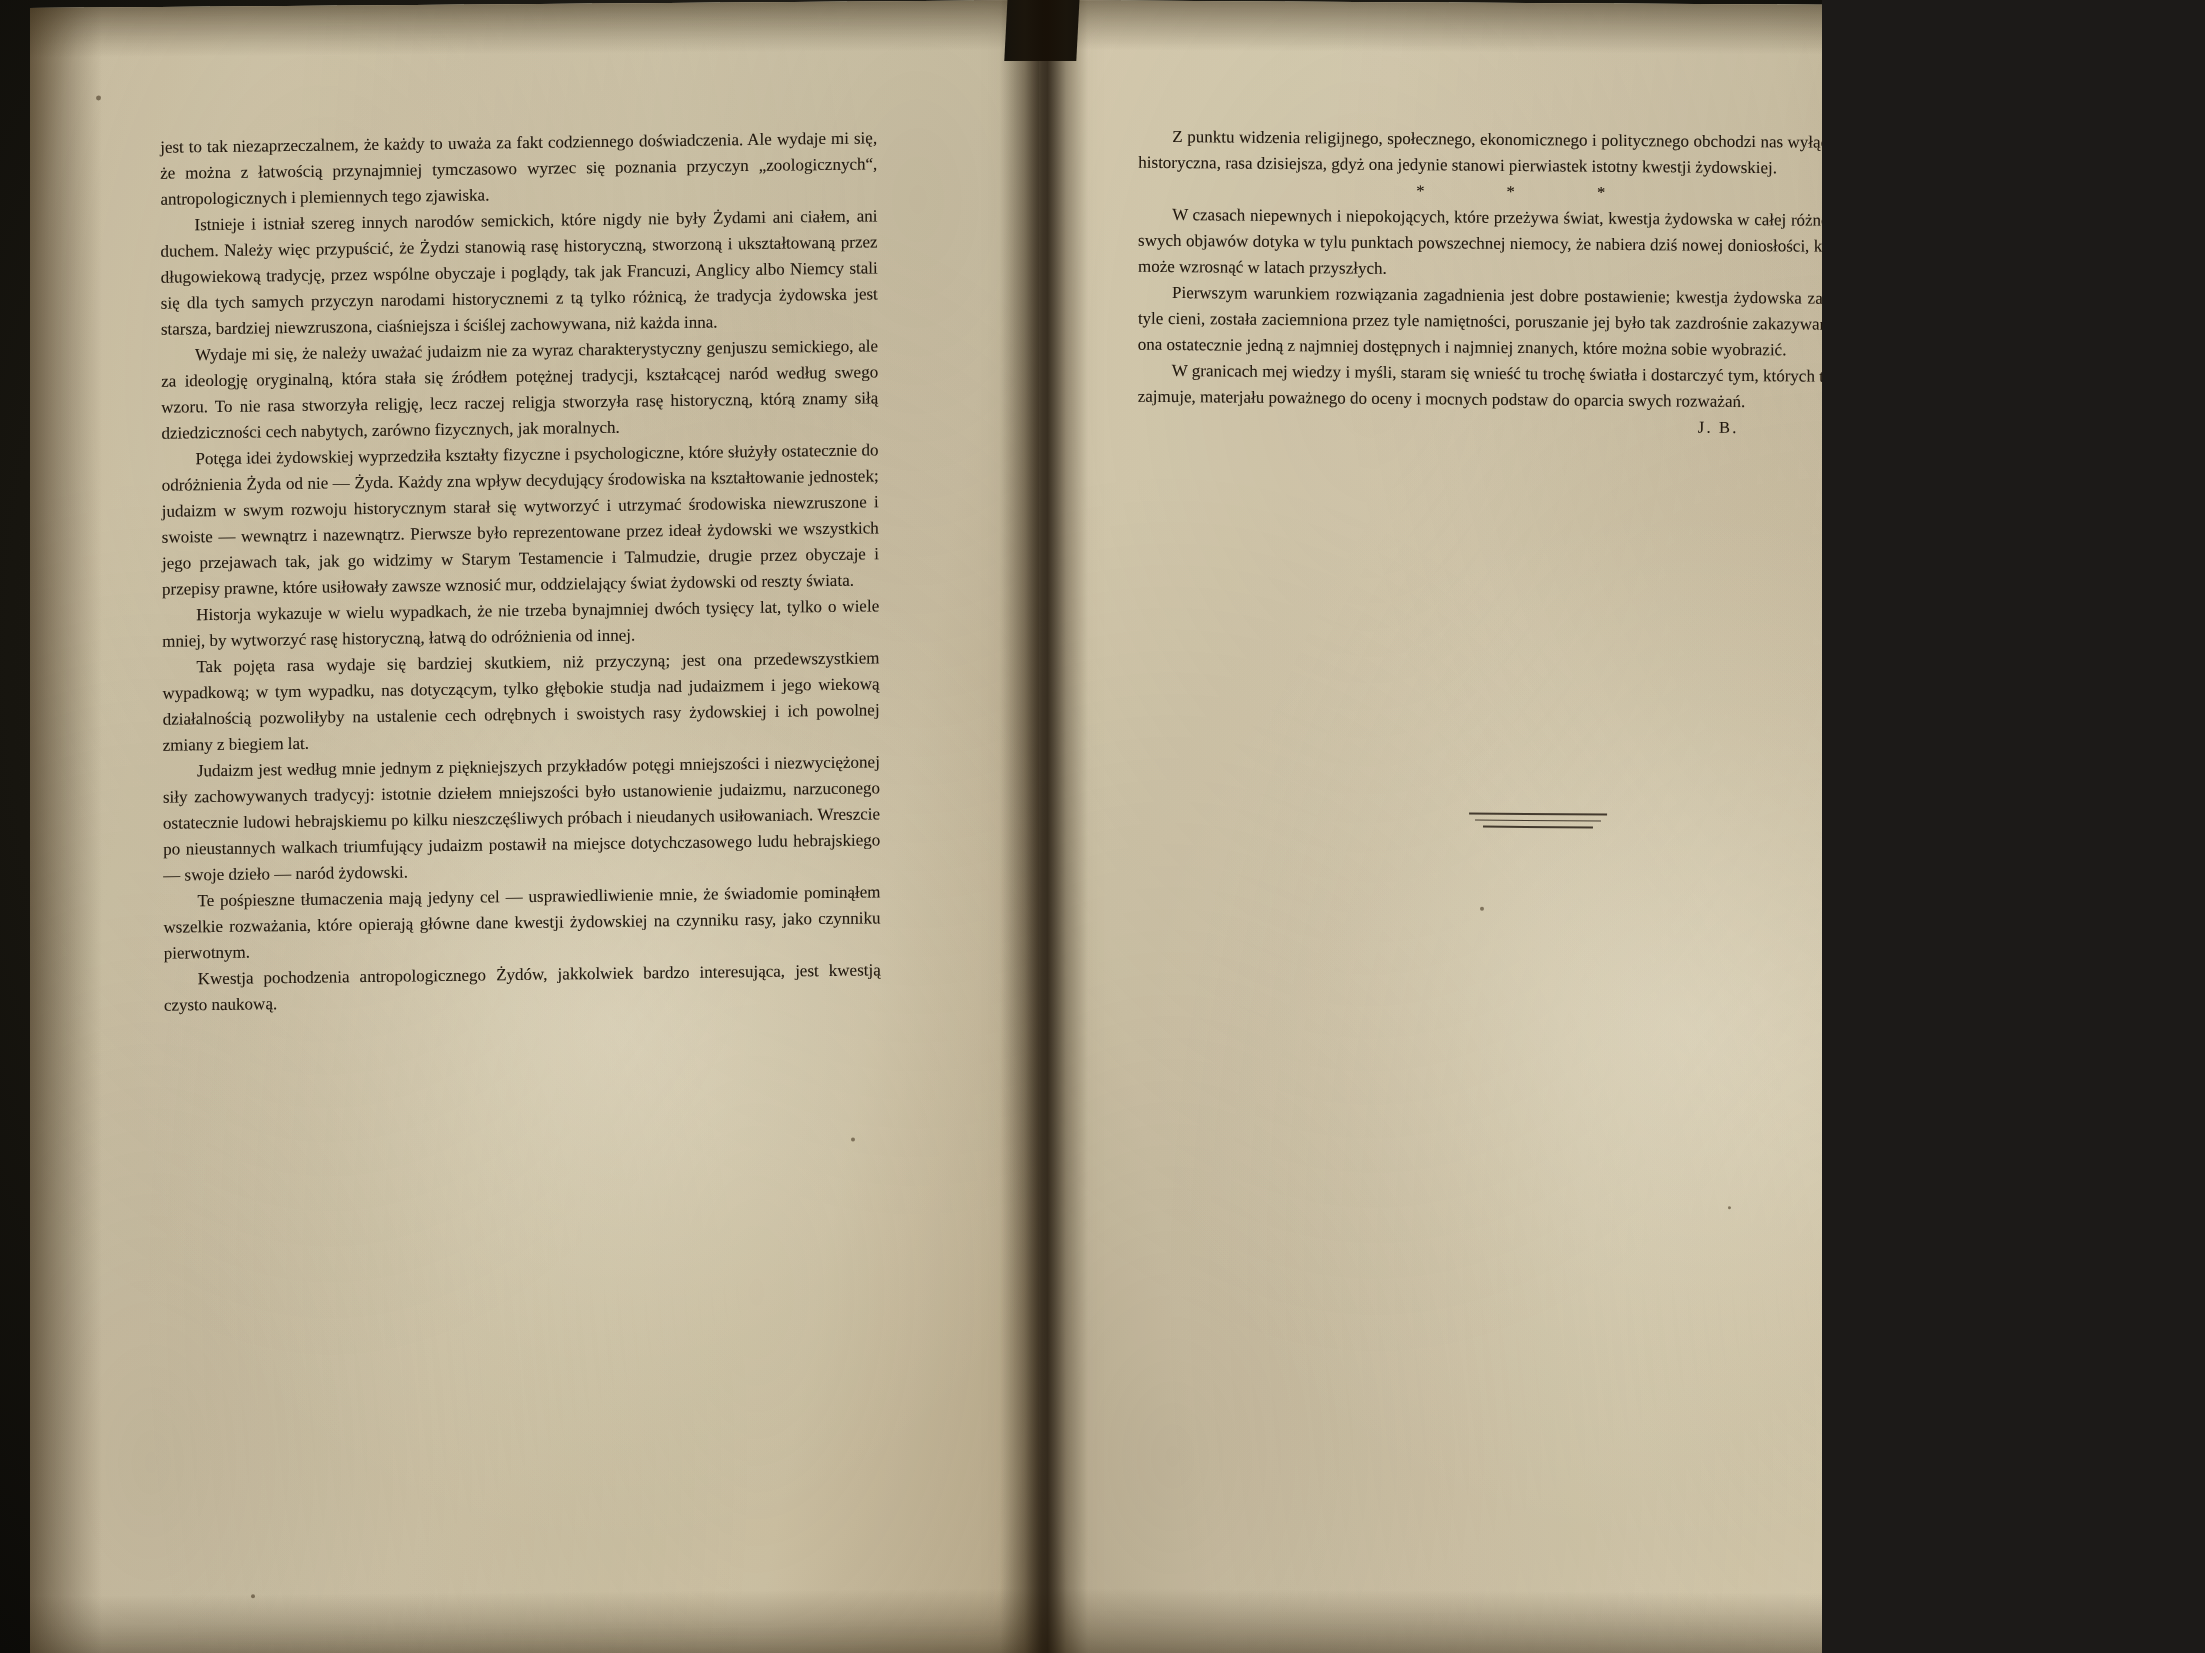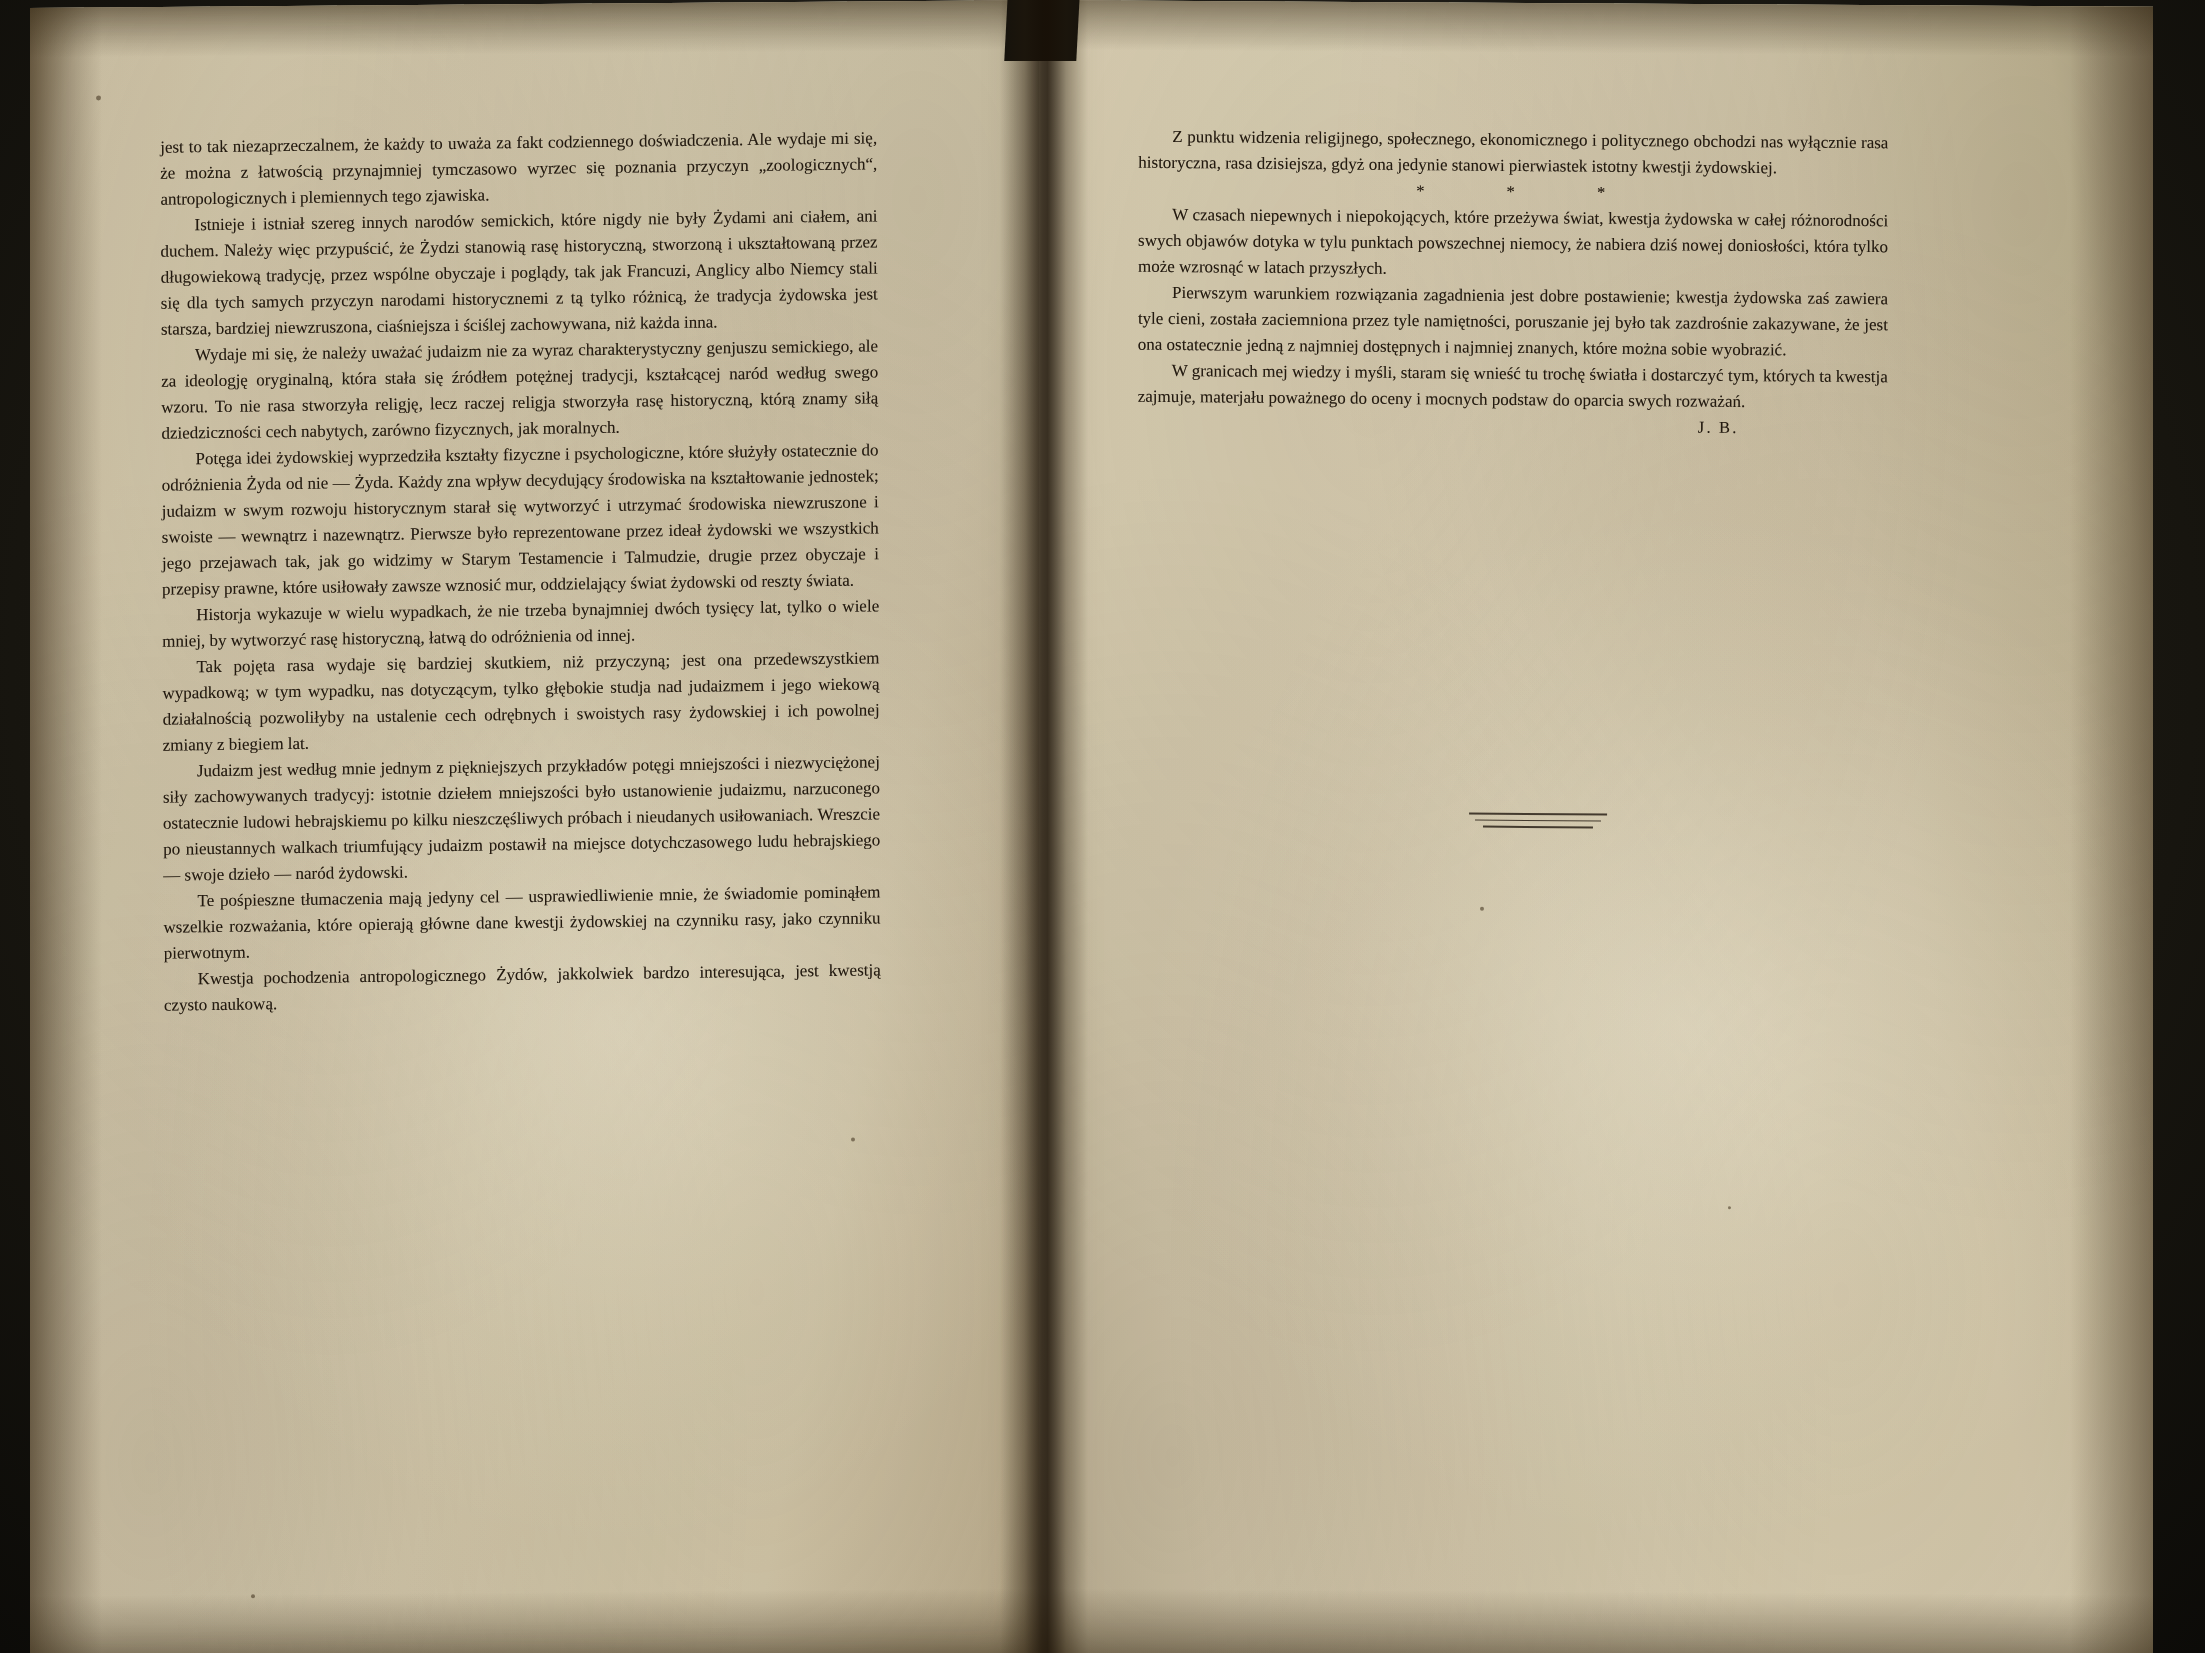--- a/index.html
+++ b/index.html
@@ -10,21 +10,21 @@
   body {
     width: 2205px;
     height: 1654px;
     overflow: hidden;
     font-family: "Liberation Serif", serif;
   }
 
   
   #scene {
     position: relative;
-    width: 2205px;
+    width: 1822px;
     height: 1654px;
     background:
       radial-gradient(ellipse at 50% 40%, #2b2823 0%, #17150f 70%, #0c0b08 100%);
     overflow: hidden;
   }
 
   
   #book {
     position: absolute;
     left: 30px;

